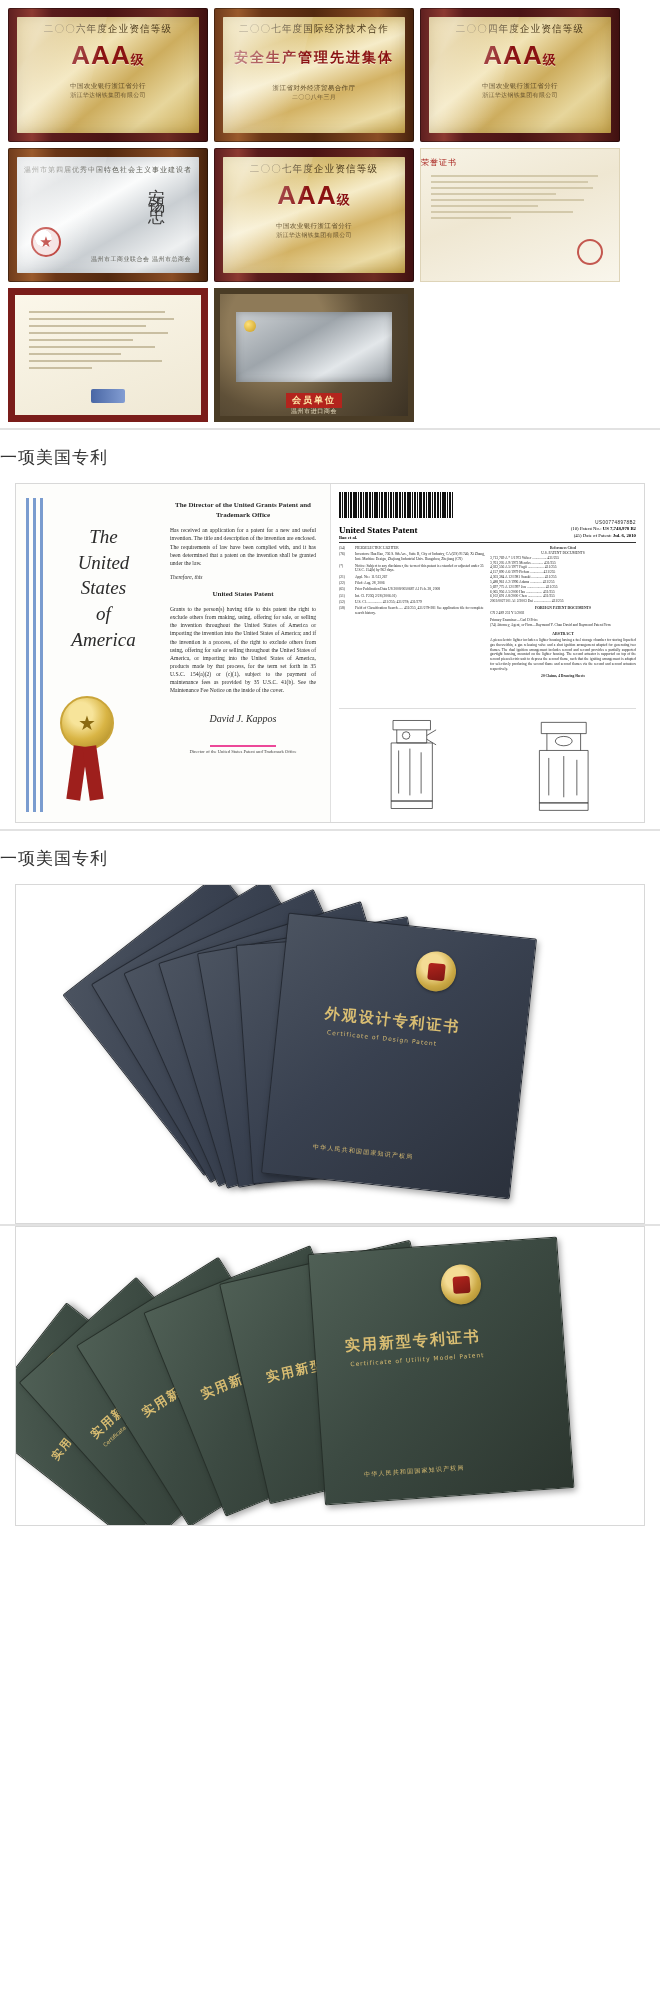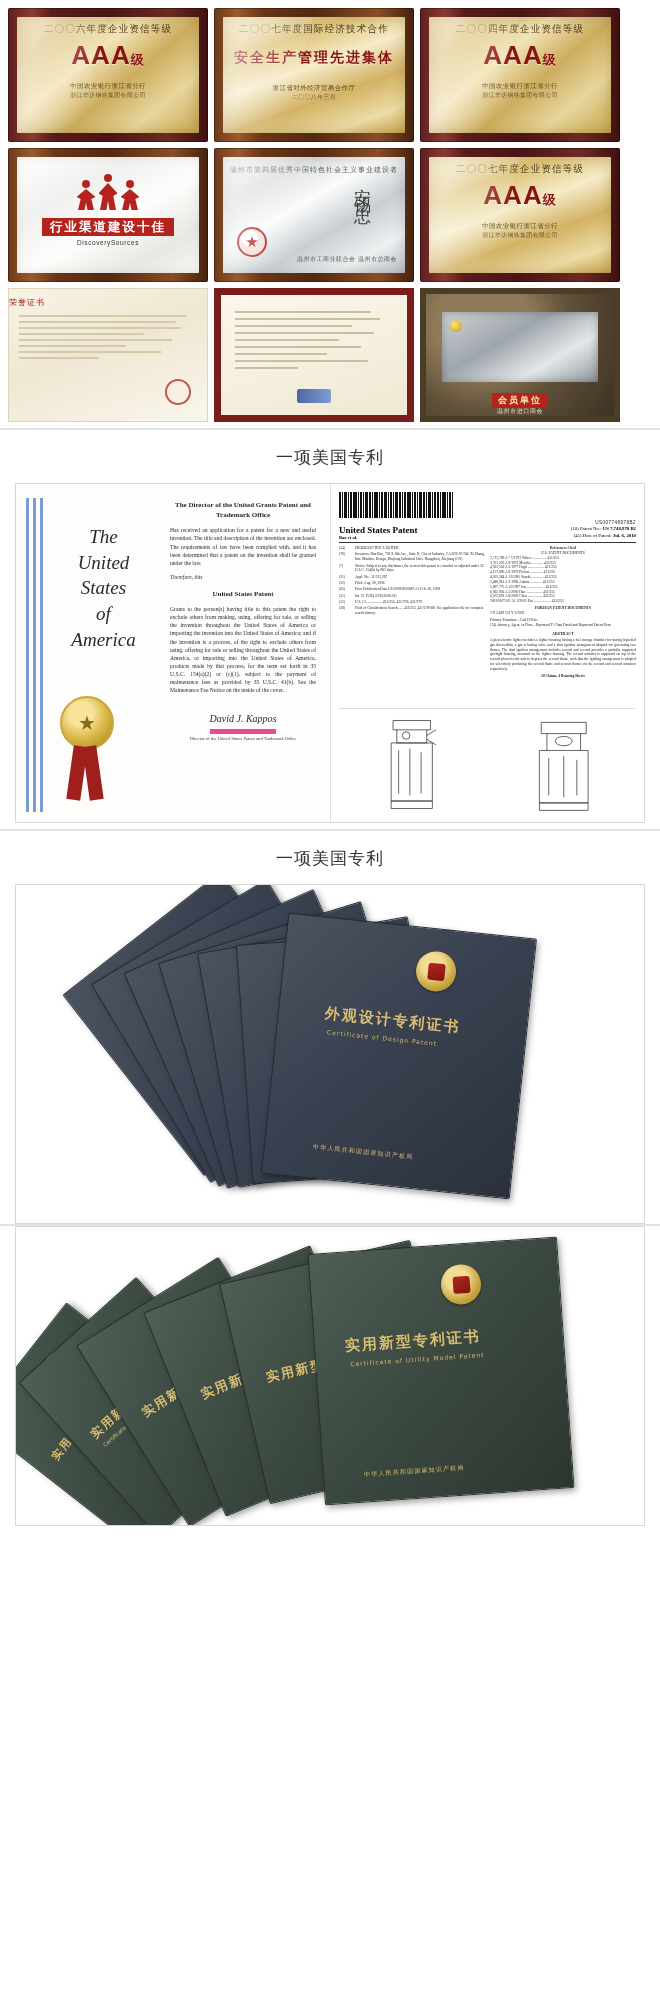--- a/index.html
+++ b/index.html
@@ -264,21 +264,20 @@
     width: 12px; height: 12px; border-radius: 50%;
     background: radial-gradient(circle at 35% 35%, #ffe27a, #c89a1e);
   }
   .bronze-sub {
     position: absolute; left: 0; right: 0; bottom: 0;
     text-align: center; font-size: 6px; color: #e7dcc0; letter-spacing: .6px;
   }
 
   
   .section-head {
-    text-align: center;
     font-family: "DejaVu Sans", sans-serif;
     font-size: 17px;
     color: #333333;
     letter-spacing: 1px;
     padding: 16px 0 14px 0;
   }
 
   
   .divider {
     width: 100%;
@@ -360,22 +359,22 @@
     font-size: 7px; text-align: center; margin: 0 0 6px 0; font-weight: bold;
   }
   .patent-text p { margin: 0 0 6px 0; text-align: justify; }
   .patent-text .center { text-align: center; font-weight: bold; font-size: 7px; margin: 8px 0 6px; }
   .sig {
     font-family: "Liberation Serif", serif;
     font-style: italic;
     font-size: 10px;
     text-align: center;
     margin-top: 10px;
-    border-bottom: 5px solid #ec4899;
-    padding-bottom: 2px;
+    border-bottom: 2px solid #ec4899;
+    padding-bottom: 18px;
     display: inline-block;
   }
   .sig-wrap { text-align: center; margin-top: 8px; }
   .sig-cap { font-size: 4.6px; color: #444; margin-top: 2px; }
 
   .patent-right {
     width: 50%;
     border-left: 1px solid #e0e0e0;
     padding: 8px 8px 6px 8px;
     position: relative;
@@ -506,43 +505,20 @@
       <div class="plaque-inner gold-plate sheen">
         <div class="plaque-text">
           <div class="t-top cn">二〇〇四年度企业资信等级</div>
           <div class="t-big"><span>AAA</span><small class="cn">级</small></div>
           <div class="t-sub cn">中国农业银行浙江省分行</div>
           <div class="t-sub2 cn">浙江华达钢铁集团有限公司</div>
         </div>
       </div>
     </div>
 
-    <div class="award">
-      <div class="award-frame frame-wood"></div>
-      <div class="plaque-inner white-plate">
-        <div class="plaque-text">
-          <div class="figures">
-            <span class="fig">
-                <span class="head"></span>
-                <span class="body"></span>
-              </span>
-            <span class="fig" style="height:36px;">
-                <span class="head"></span>
-                <span class="body" style="height:27px;"></span>
-              </span>
-            <span class="fig">
-                <span class="head"></span>
-                <span class="body"></span>
-              </span>
-          </div>
-          <div class="bar-red cn">行业渠道建设十佳</div>
-          <div class="bar-caption">DiscoverySources</div>
-        </div>
-      </div>
-    </div>
 
     <div class="award">
       <div class="award-frame frame-wood"></div>
       <div class="plaque-inner silver-plate sheen">
         <div class="medal-wrap">
           <div class="medal-top cn">温州市第四届优秀中国特色社会主义事业建设者</div>
           <div class="medal-seal"></div>
           <div class="vtext cn">安锡忠</div>
           <div class="medal-right cn">温州市工商业联合会
 温州市总商会</div>

